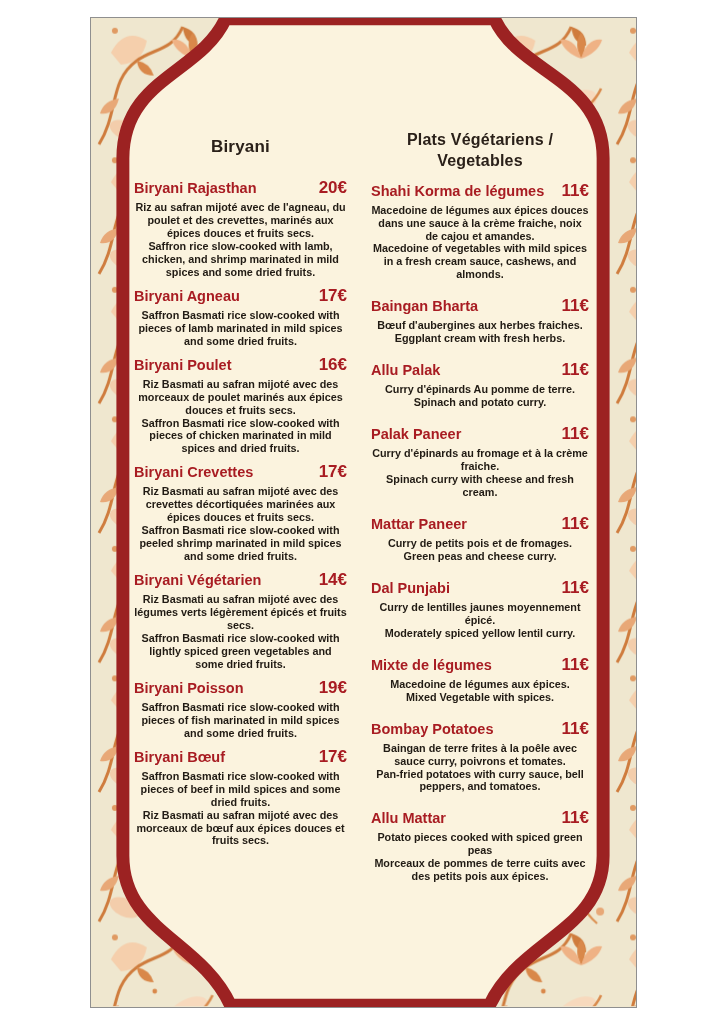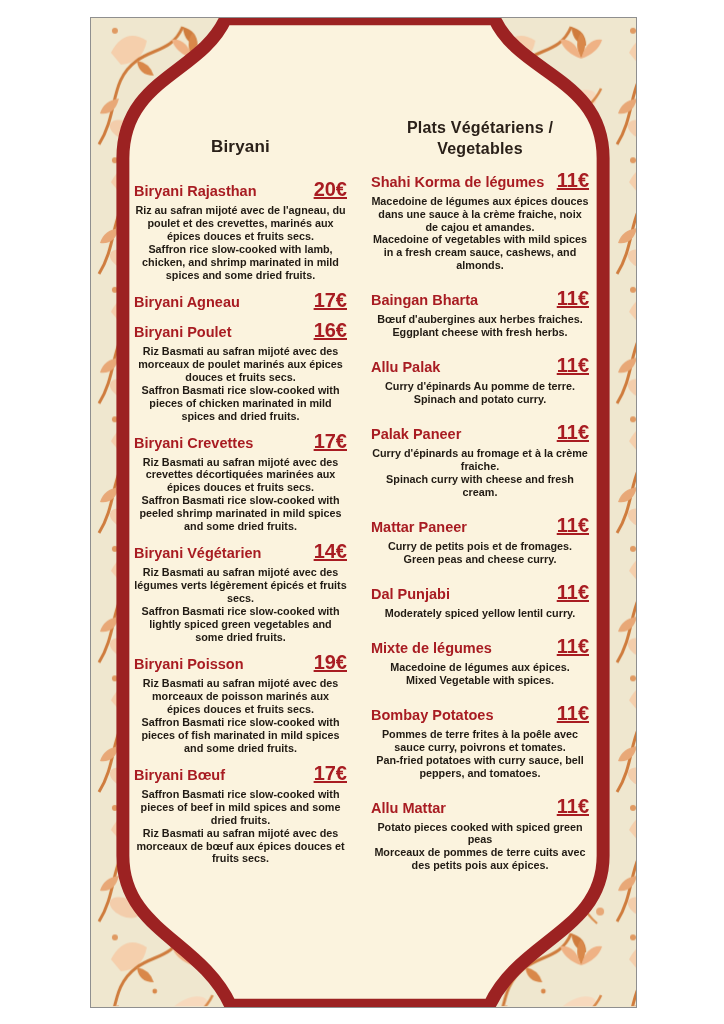--- a/index.html
+++ b/index.html
@@ -14,35 +14,35 @@
     position:absolute; left:90px; top:17px;
     width:547px; height:991px;
     box-sizing:border-box;
     border:1px solid #8f8f8f;
     overflow:hidden;
     background:#efe7cf;
   }
   .layer { position:absolute; left:0; top:0; width:100%; height:100%; }
   .col { position:absolute; }
   .col-biryani  { left:43px;  top:118px; width:213px; }
-  .col-veg      { left:280px; top:100px; width:218px; }
+  .col-veg      { left:280px; top:112px; width:218px; }
   .col-title {
     color:#2a2019; font-weight:700; text-align:center;
     font-size:17px; line-height:1.3; margin-bottom:20px;
     letter-spacing:.2px;
   }
   .col-veg .col-title { font-size:16px; margin-bottom:9px; }
   .item { margin-bottom:7px; }
   .col-veg .item { margin-bottom:15px; }
   .item-head {
     display:flex; justify-content:space-between; align-items:baseline;
     color:#a81c22; font-weight:700;
   }
   .iname { font-size:14.5px; white-space:nowrap; }
-  .iprice { font-size:20px; padding-left:6px;text-decoration:underline; }
+  .iprice { font-size:17px; padding-left:6px; }
   .idesc {
     margin-top:3px;
     color:#211b14; font-weight:700;
     font-size:10.8px; line-height:1.2;text-align:center;
   }
 </style>
 </head>
 <body>
 
 <div class="page">
@@ -96,20 +96,21 @@
         <div>Saffron rice slow-cooked with lamb, chicken, and shrimp marinated in mild spices and some dried fruits.</div>
       </div>
     </div>
 
     <div class="item">
       <div class="item-head">
         <span class="iname">Biryani Agneau</span>
         <span class="iprice">17€</span>
       </div>
       <div class="idesc">
+        <div>Saffron Basmati rice slow-cooked with pieces of lamb marinated in mild spices and some dried fruits.</div>
       </div>
     </div>
 
     <div class="item">
       <div class="item-head">
         <span class="iname">Biryani Poulet</span>
         <span class="iprice">16€</span>
       </div>
       <div class="idesc">
         <div>Riz Basmati au safran mijoté avec des morceaux de poulet marinés aux épices douces et fruits secs.</div>
@@ -138,21 +139,20 @@
         <div>Saffron Basmati rice slow-cooked with lightly spiced green vegetables and some dried fruits.</div>
       </div>
     </div>
 
     <div class="item">
       <div class="item-head">
         <span class="iname">Biryani Poisson</span>
         <span class="iprice">19€</span>
       </div>
       <div class="idesc">
-        <div>Riz Basmati au safran mijoté avec des morceaux de poisson marinés aux épices douces et fruits secs.</div>
         <div>Saffron Basmati rice slow-cooked with pieces of fish marinated in mild spices and some dried fruits.</div>
       </div>
     </div>
 
     <div class="item">
       <div class="item-head">
         <span class="iname">Biryani Bœuf</span>
         <span class="iprice">17€</span>
       </div>
       <div class="idesc">
@@ -179,21 +179,21 @@
       </div>
     </div>
 
     <div class="item">
       <div class="item-head">
         <span class="iname">Baingan Bharta</span>
         <span class="iprice">11€</span>
       </div>
       <div class="idesc">
         <div>Bœuf d'aubergines aux herbes fraiches.</div>
-        <div>Eggplant cheese with fresh herbs.</div>
+        <div>Eggplant cream with fresh herbs.</div>
       </div>
     </div>
 
     <div class="item">
       <div class="item-head">
         <span class="iname">Allu Palak</span>
         <span class="iprice">11€</span>
       </div>
       <div class="idesc">
         <div>Curry d'épinards Au pomme de terre.</div>
@@ -222,20 +222,21 @@
         <div>Green peas and cheese curry.</div>
       </div>
     </div>
 
     <div class="item">
       <div class="item-head">
         <span class="iname">Dal Punjabi</span>
         <span class="iprice">11€</span>
       </div>
       <div class="idesc">
+        <div>Curry de lentilles jaunes moyennement épicé.</div>
         <div>Moderately spiced yellow lentil curry.</div>
       </div>
     </div>
 
     <div class="item">
       <div class="item-head">
         <span class="iname">Mixte de légumes</span>
         <span class="iprice">11€</span>
       </div>
       <div class="idesc">
@@ -243,21 +244,21 @@
         <div>Mixed Vegetable with spices.</div>
       </div>
     </div>
 
     <div class="item">
       <div class="item-head">
         <span class="iname">Bombay Potatoes</span>
         <span class="iprice">11€</span>
       </div>
       <div class="idesc">
-        <div>Pommes de terre frites à la poêle avec sauce curry, poivrons et tomates.</div>
+        <div>Baingan de terre frites à la poêle avec sauce curry, poivrons et tomates.</div>
         <div>Pan-fried potatoes with curry sauce, bell peppers, and tomatoes.</div>
       </div>
     </div>
 
     <div class="item">
       <div class="item-head">
         <span class="iname">Allu Mattar</span>
         <span class="iprice">11€</span>
       </div>
       <div class="idesc">

